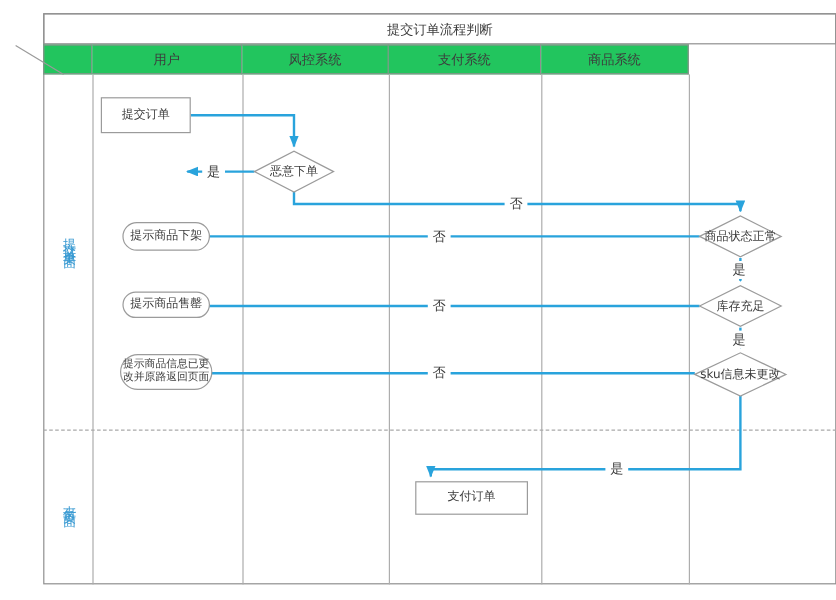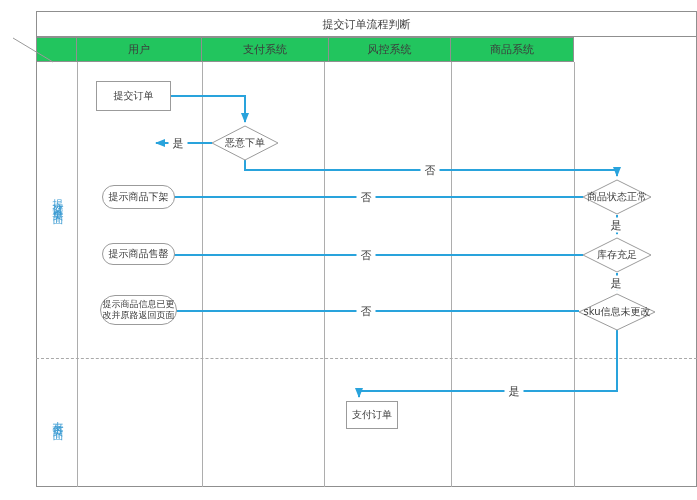--- a/index.html
+++ b/index.html
@@ -39,22 +39,22 @@
 <body>
 
 <div id="stage">
 
   <div class="abs frame"></div>
   <div class="abs title-row">提交订单流程判断</div>
 
   <div class="abs header-row">
     <div class="hcell first" style="width:41px"></div>
     <div class="hcell" style="width:125px">用户</div>
+    <div class="hcell" style="width:122px">风控系统</div>
     <div class="hcell" style="width:127px">支付系统</div>
-    <div class="hcell" style="width:122px">风控系统</div>
     <div class="hcell" style="width:123px">商品系统</div>
   </div>
 
   <div class="abs vline" style="left:53px"></div>
   <div class="abs vline" style="left:178px"></div>
   <div class="abs vline" style="left:300px"></div>
   <div class="abs vline" style="left:427px"></div>
   <div class="abs vline" style="left:550px"></div>
   <div class="abs dashline"></div>
 
@@ -79,25 +79,25 @@
     <polyline points="617,273 617,290" fill="none" stroke="#29a3dc" stroke-width="2" marker-end="url(#arr)"></polyline>
     <polyline points="579,311 157,311" fill="none" stroke="#29a3dc" stroke-width="2" marker-end="url(#arr)"></polyline>
     <polyline points="617,330 617,391 359,391 359,397" fill="none" stroke="#29a3dc" stroke-width="2" marker-end="url(#arr)"></polyline>
 
     <polygon points="212,143 245,126 278,143 245,160" fill="#fff" stroke="#9b9b9b" stroke-width="1"></polygon>
     <polygon points="583,197 617,180 651,197 617,214" fill="#fff" stroke="#9b9b9b" stroke-width="1"></polygon>
     <polygon points="583,255 617,238 651,255 617,272" fill="#fff" stroke="#9b9b9b" stroke-width="1"></polygon>
     <polygon points="579,312 617,294 655,312 617,330" fill="#fff" stroke="#9b9b9b" stroke-width="1"></polygon>
   </svg>
 
-  <div class="abs node" style="left:72px;top:81px;width:75px;height:30px">提交订单</div>
+  <div class="abs node" style="left:60px;top:81px;width:75px;height:30px">提交订单</div>
   <div class="abs node stadium" style="left:78px;top:185px;width:73px;height:24px">提示商品下架</div>
   <div class="abs node stadium" style="left:78px;top:243px;width:73px;height:22px">提示商品售罄</div>
   <div class="abs node stadium small-text" style="left:76px;top:295px;width:77px;height:30px">提示商品信息已更改并原路返回页面</div>
-  <div class="abs node" style="left:322px;top:401px;width:52px;height:28px">支付订单</div>
+  <div class="abs node" style="left:322px;top:401px;width:94px;height:28px">支付订单</div>
 
   <div class="diamond-label" style="left:212px;top:126px;width:66px;height:34px">恶意下单</div>
   <div class="diamond-label" style="left:583px;top:180px;width:68px;height:34px">商品状态正常</div>
   <div class="diamond-label" style="left:583px;top:238px;width:68px;height:34px">库存充足</div>
   <div class="diamond-label" style="left:579px;top:295px;width:76px;height:34px">sku信息未更改</div>
 
   <div class="edge-label" style="left:178px;top:143px">是</div>
   <div class="edge-label" style="left:430px;top:170px">否</div>
   <div class="edge-label" style="left:366px;top:197px">否</div>
   <div class="edge-label" style="left:616px;top:225px">是</div>

